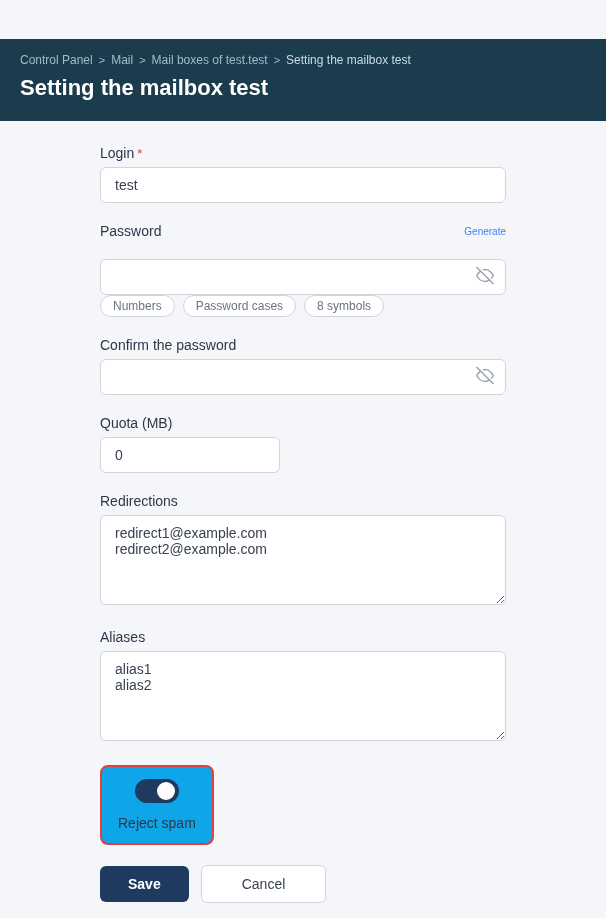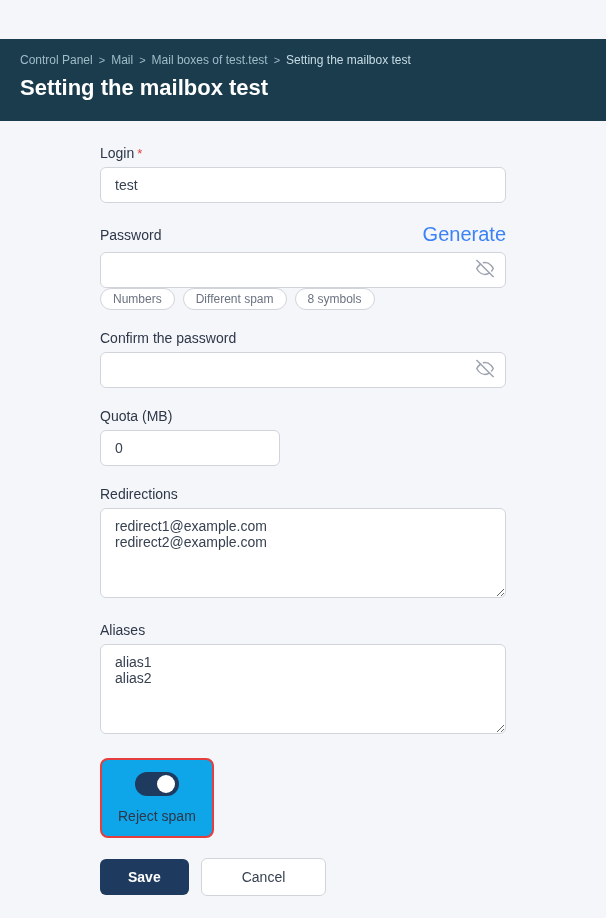--- a/index.html
+++ b/index.html
@@ -56,26 +56,26 @@
 
     .required-star {
       color: #e53e3e;
       font-size: 13px;
     }
 
     .form-label-row {
       display: flex;
       justify-content: space-between;
       align-items: center;
-      margin-bottom: 6px;
+      margin-bottom: 20px;
     }
 
     .generate-link {
       color: #3b82f6;
-      font-size: 20px;
+      font-size: 10px;
       font-weight: 500;
       cursor: pointer;
       text-decoration: none;
     }
 
     .form-input {
       width: 100%;
       padding: 9px 14px;
       border: 1px solid #d1d5db;
       border-radius: 6px;
@@ -253,21 +253,21 @@
       <span class="eye-icon">
         <svg width="18" height="18" viewBox="0 0 24 24" fill="none" stroke="#9ca3af" stroke-width="2" stroke-linecap="round" stroke-linejoin="round">
           <path d="M17.94 17.94A10.07 10.07 0 0 1 12 20c-7 0-11-8-11-8a18.45 18.45 0 0 1 5.06-5.94"></path>
           <path d="M9.9 4.24A9.12 9.12 0 0 1 12 4c7 0 11 8 11 8a18.5 18.5 0 0 1-2.16 3.19"></path>
           <line x1="1" y1="1" x2="23" y2="23"></line>
         </svg>
       </span>
     </div>
     <div class="password-hints">
       <span class="hint-tag">Numbers</span>
-      <span class="hint-tag">Different spam</span>
+      <span class="hint-tag">Password cases</span>
       <span class="hint-tag">8 symbols</span>
     </div>
   </div>
 
   <div class="form-group">
     <div class="form-label">Confirm the password</div>
     <div class="input-with-icon">
       <input class="form-input" type="password" style="">
       <span class="eye-icon">
         <svg width="18" height="18" viewBox="0 0 24 24" fill="none" stroke="#9ca3af" stroke-width="2" stroke-linecap="round" stroke-linejoin="round">

